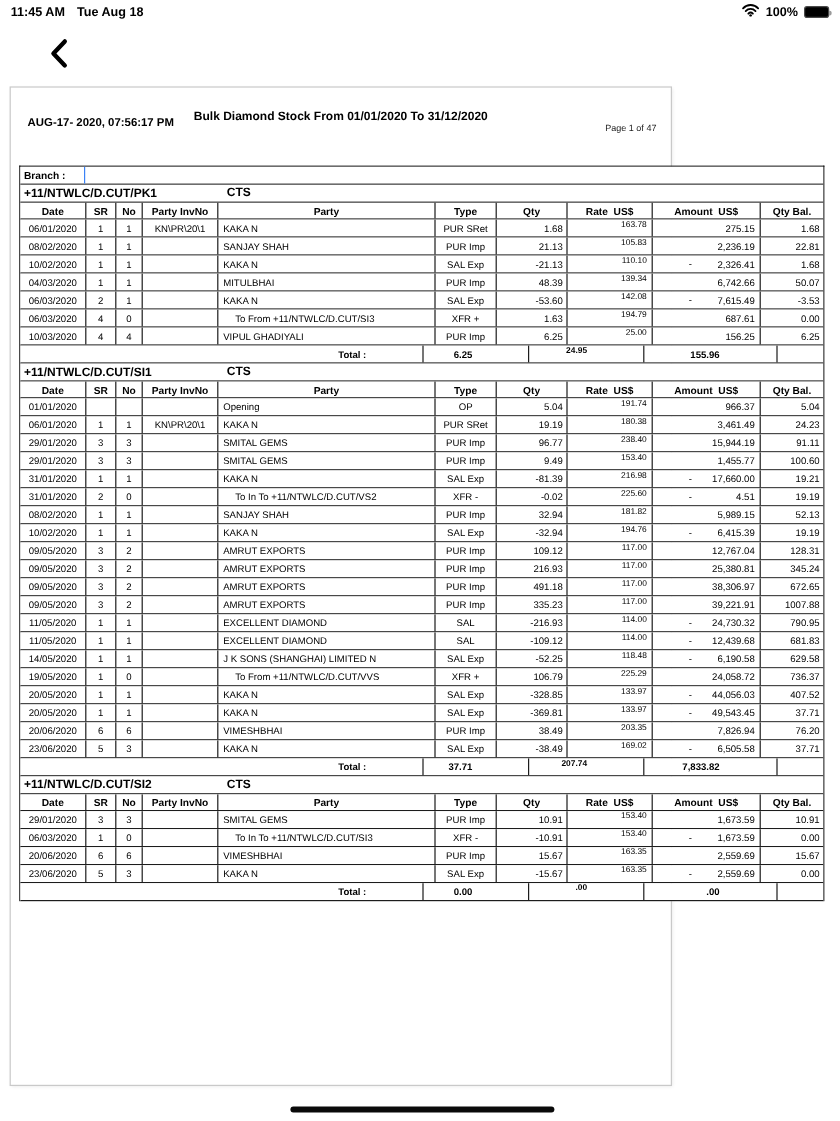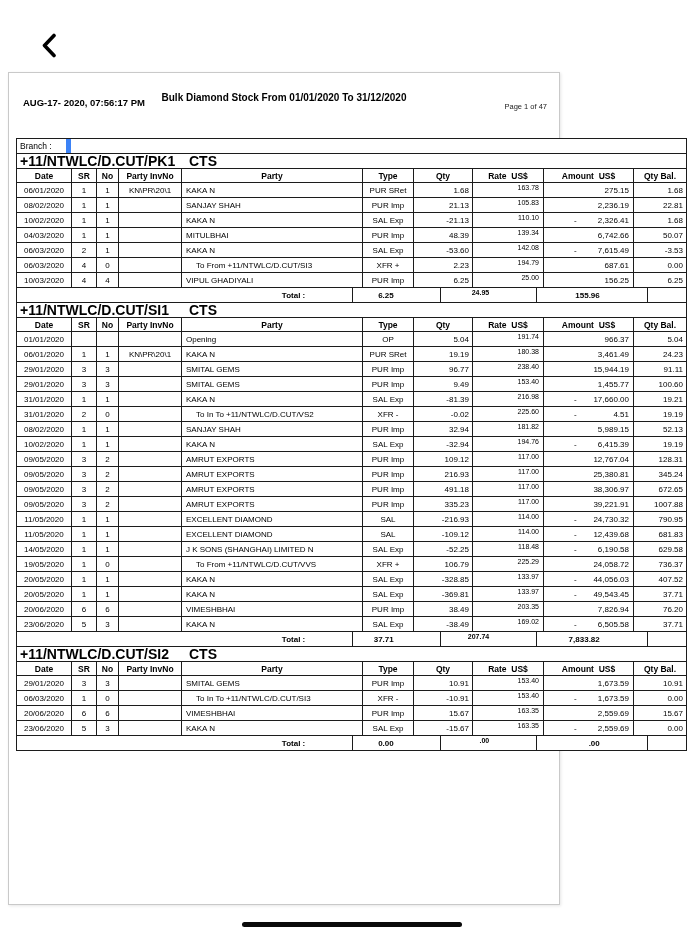--- a/index.html
+++ b/index.html
@@ -41,38 +41,58 @@
   .c0{width:54px;} .c1{width:25px;} .c2{width:22px;} .c3{width:63px;}
   .c4{width:181px;} .c5{width:51px;} .c6{width:59px;} .c7{width:71px;}
   .c8{width:90px;} .c9{width:53px;}
   .ctr{justify-content:center;} .rgt{justify-content:flex-end; padding-right:3px;}
   .lft{justify-content:flex-start; padding-left:4px;}
   .party-indent{padding-left:14px;}
   .rate-cell{justify-content:flex-end; align-items:flex-start; padding-right:4px;
              padding-top:1px; font-size:7px;}
   .amt-cell{position:relative; justify-content:flex-end; padding-right:4px;}
   .amt-neg{position:absolute; left:30px; top:50%; transform:translateY(-50%);}
-  .sec-row{font-weight:bold; font-size:14px;}
+  .sec-row{font-weight:bold; font-size:10px;}
   .sec-code{padding-left:3px;}
   .sec-unit{position:absolute; left:172px; top:50%; transform:translateY(-50%);}
   .branch-cell-label{width:54px; height:100%; display:flex; align-items:center;
-                     padding-left:3px; font-weight:normal; font-size:8.5px;
-                     border-right:5px solid #3b82f6;}
+                     padding-left:3px; font-weight:bold; font-size:8.5px;
+                     border-right:1px solid #3b82f6;}
   .merged-total{width:396px; justify-content:flex-end; padding-right:4px; font-weight:bold;}
   .total-row{font-weight:bold;gap:43px;}
 
   
   .home-indicator { position:absolute; left:242px; top:922px; width:220px; height:5px;
                     background:#0a0a0a; border-radius:3px; }
 </style>
 </head>
 <body>
 
 <div id="screen">
 
+  <div class="status-bar">
+    <div class="sb-left">
+      <span>11:45 AM</span>
+      <span>Tue Aug 18</span>
+    </div>
+    <div class="sb-right">
+      <span>
+        <svg width="15" height="11" viewBox="0 0 15 11">
+          <path d="M1.2 3.9 a8.6 8.6 0 0 1 12.6 0" stroke="#000" stroke-width="1.5" fill="none" stroke-linecap="round"></path>
+          <path d="M3.4 6.2 a5.6 5.6 0 0 1 8.2 0" stroke="#000" stroke-width="1.5" fill="none" stroke-linecap="round"></path>
+          <path d="M5.6 8.4 a2.7 2.7 0 0 1 3.8 0" stroke="#000" stroke-width="1.5" fill="none" stroke-linecap="round"></path>
+          <circle cx="7.5" cy="9.9" r="1.1" fill="#000"></circle>
+        </svg>
+      </span>
+      <span>100%</span>
+      <span class="batt-body">
+          <span class="batt-nub"></span>
+        </span>
+    </div>
+  </div>
 
   <div class="back-btn">
     <span>
       <svg width="16" height="25" viewBox="0 0 16 25">
         <polyline points="13,2.5 3.5,12.5 13,22.5" fill="none" stroke="#000" stroke-width="3.6" stroke-linecap="round" stroke-linejoin="round"></polyline>
       </svg>
     </span>
   </div>
 
   <div class="page">
@@ -174,21 +194,21 @@
           </div>
           <div class="cell c9 rgt">-3.53</div>
         </div>
         <div class="trow">
           <div class="cell c0 ctr">06/03/2020</div>
           <div class="cell c1 ctr">4</div>
           <div class="cell c2 ctr">0</div>
           <div class="cell c3 ctr"></div>
           <div class="cell c4 lft party-indent">To  From +11/NTWLC/D.CUT/SI3</div>
           <div class="cell c5 ctr">XFR +</div>
-          <div class="cell c6 rgt">2.23</div>
+          <div class="cell c6 rgt">1.63</div>
           <div class="cell c7 rate-cell">194.79</div>
           <div class="cell c8 amt-cell">
             <div>687.61</div>
           </div>
           <div class="cell c9 rgt">0.00</div>
         </div>
         <div class="trow">
           <div class="cell c0 ctr">10/03/2020</div>
           <div class="cell c1 ctr">4</div>
           <div class="cell c2 ctr">4</div>

